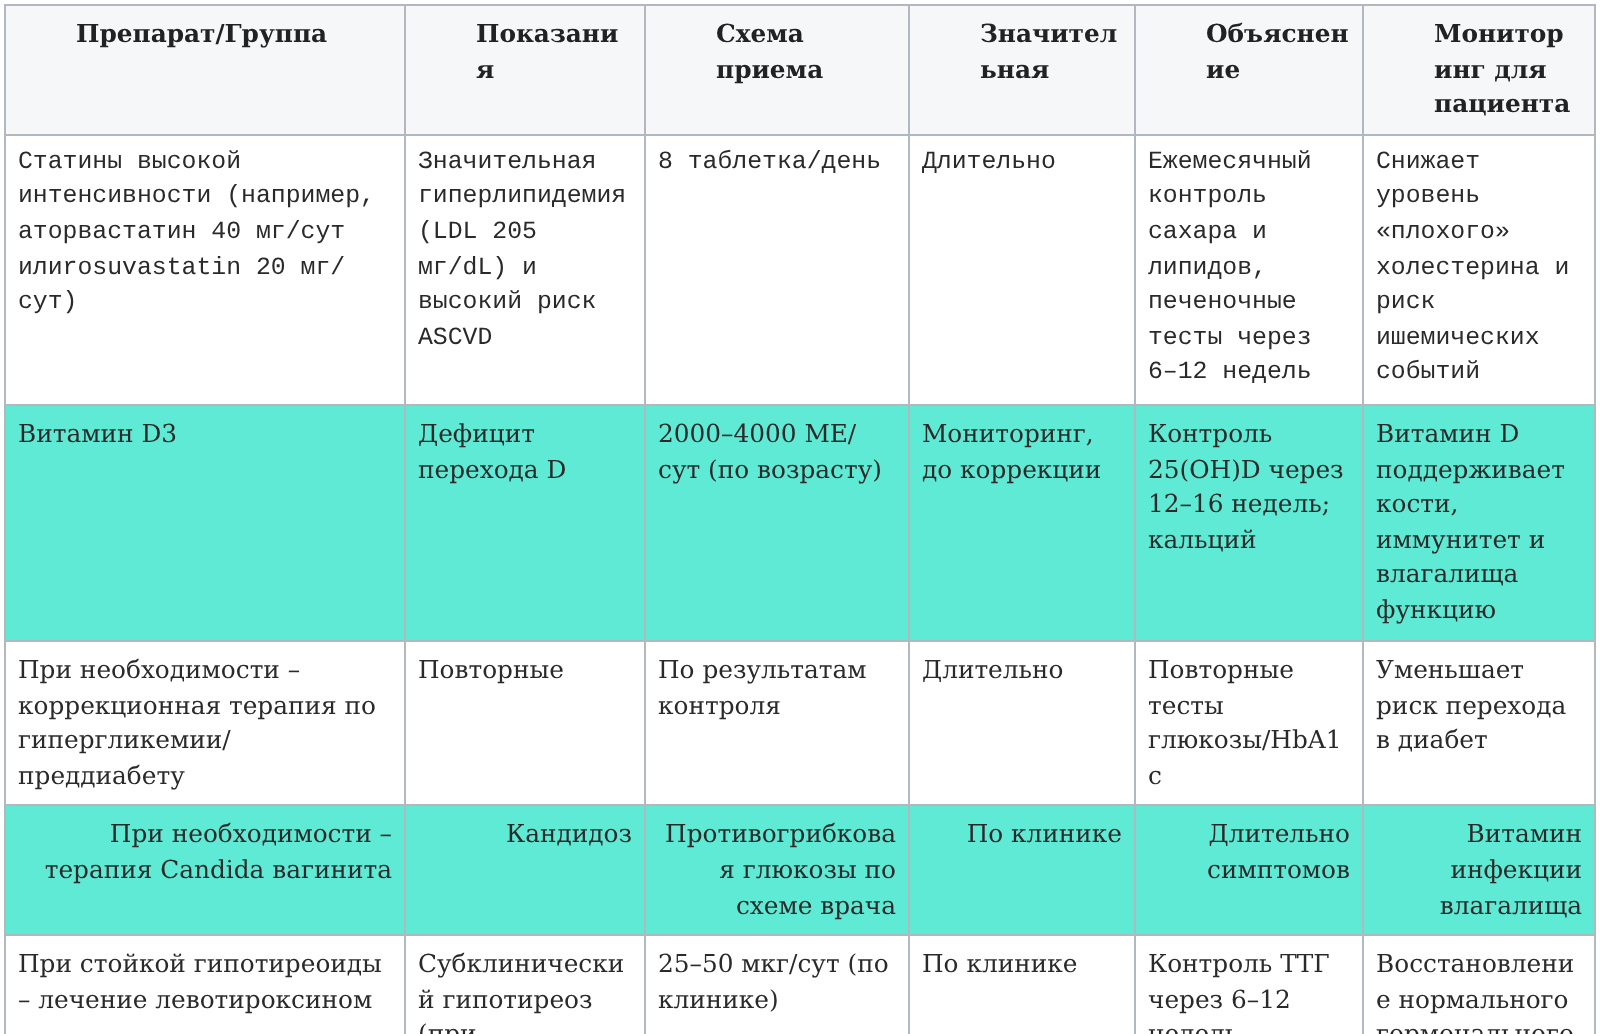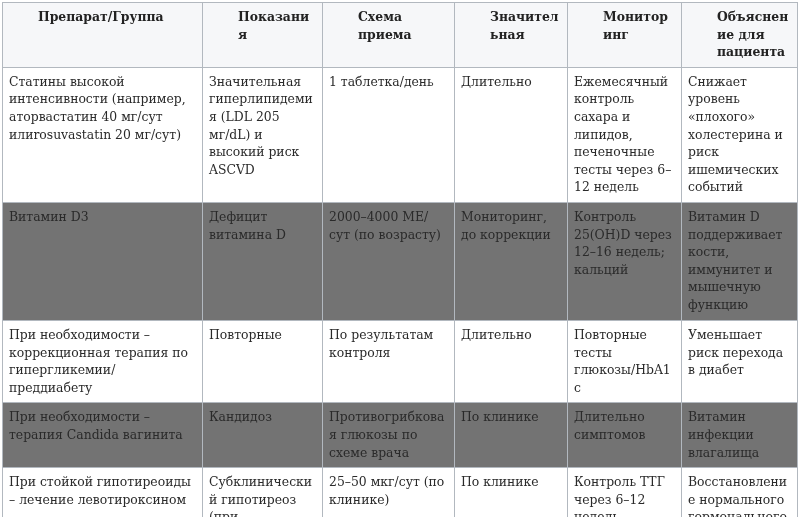--- a/index.html
+++ b/index.html
@@ -33,75 +33,75 @@
       overflow-wrap: break-word;
     }
     table.med th {
       font-weight: bold;
       background: #f6f7f9;
       height: 35px;
       color: #222;
       padding-left: 35px;
     }
     table.med tr.alt td {
-      background: #737373;
+      background: #5eead4;
     }
     table.med tr.plain td {
       background: #ffffff;
     }
     col.c1 { width: 200px; }
     col.c2 { width: 120px; }
     col.c3 { width: 132px; }
     col.c4 { width: 113px; }
     col.c5 { width: 114px; }
     col.c6 { width: 116px; }
-    tr.r1 td { height: 114px; }
+    tr.r1 td { height: 114px; font-family: Liberation Mono, monospace; }
     tr.r2 td { height: 106px; }
     tr.r3 td { height: 60px; margin-top: 28px; }
-    tr.r4 td { height: 52px; }
+    tr.r4 td { height: 52px; text-align: right; }
     tr.r5 td { height: 80px; }
   </style>
 </head>
 <body>
 
 <table class="med">
   <colgroup>
     <col class="c1">
       <col class="c2">
       <col class="c3">
       <col class="c4">
       <col class="c5">
       <col class="c6">
   </colgroup>
   <thead>
     <tr>
       <th>Препарат/Группа</th>
       <th>Показания</th>
       <th>Схема приема</th>
       <th>Значительная</th>
-      <th>Мониторинг</th>
-      <th>Объяснение для пациента</th>
+      <th>Объяснение</th>
+      <th>Мониторинг для пациента</th>
     </tr>
   </thead>
   <tbody>
     <tr class="plain r1">
       <td>Статины высокой интенсивности (например, аторвастатин 40 мг/сут илиrosuvastatin 20 мг/сут)</td>
       <td>Значительная гиперлипидемия (LDL 205 мг/dL) и высокий риск ASCVD</td>
-      <td>1 таблетка/день</td>
+      <td>8 таблетка/день</td>
       <td>Длительно</td>
       <td>Ежемесячный контроль сахара и липидов, печеночные тесты через 6–12 недель</td>
       <td>Снижает уровень «плохого» холестерина и риск ишемических событий</td>
     </tr>
     <tr class="alt r2">
       <td>Витамин D3</td>
-      <td>Дефицит витамина D</td>
+      <td>Дефицит перехода D</td>
       <td>2000–4000 МЕ/сут (по возрасту)</td>
       <td>Мониторинг, до коррекции</td>
       <td>Контроль 25(OH)D через 12–16 недель; кальций</td>
-      <td>Витамин D поддерживает кости, иммунитет и мышечную функцию</td>
+      <td>Витамин D поддерживает кости, иммунитет и влагалища функцию</td>
     </tr>
     <tr class="plain r3">
       <td>При необходимости – коррекционная терапия по гипергликемии/преддиабету</td>
       <td>Повторные</td>
       <td>По результатам контроля</td>
       <td>Длительно</td>
       <td>Повторные тесты глюкозы/HbA1c</td>
       <td>Уменьшает риск перехода в диабет</td>
     </tr>
     <tr class="alt r4">

